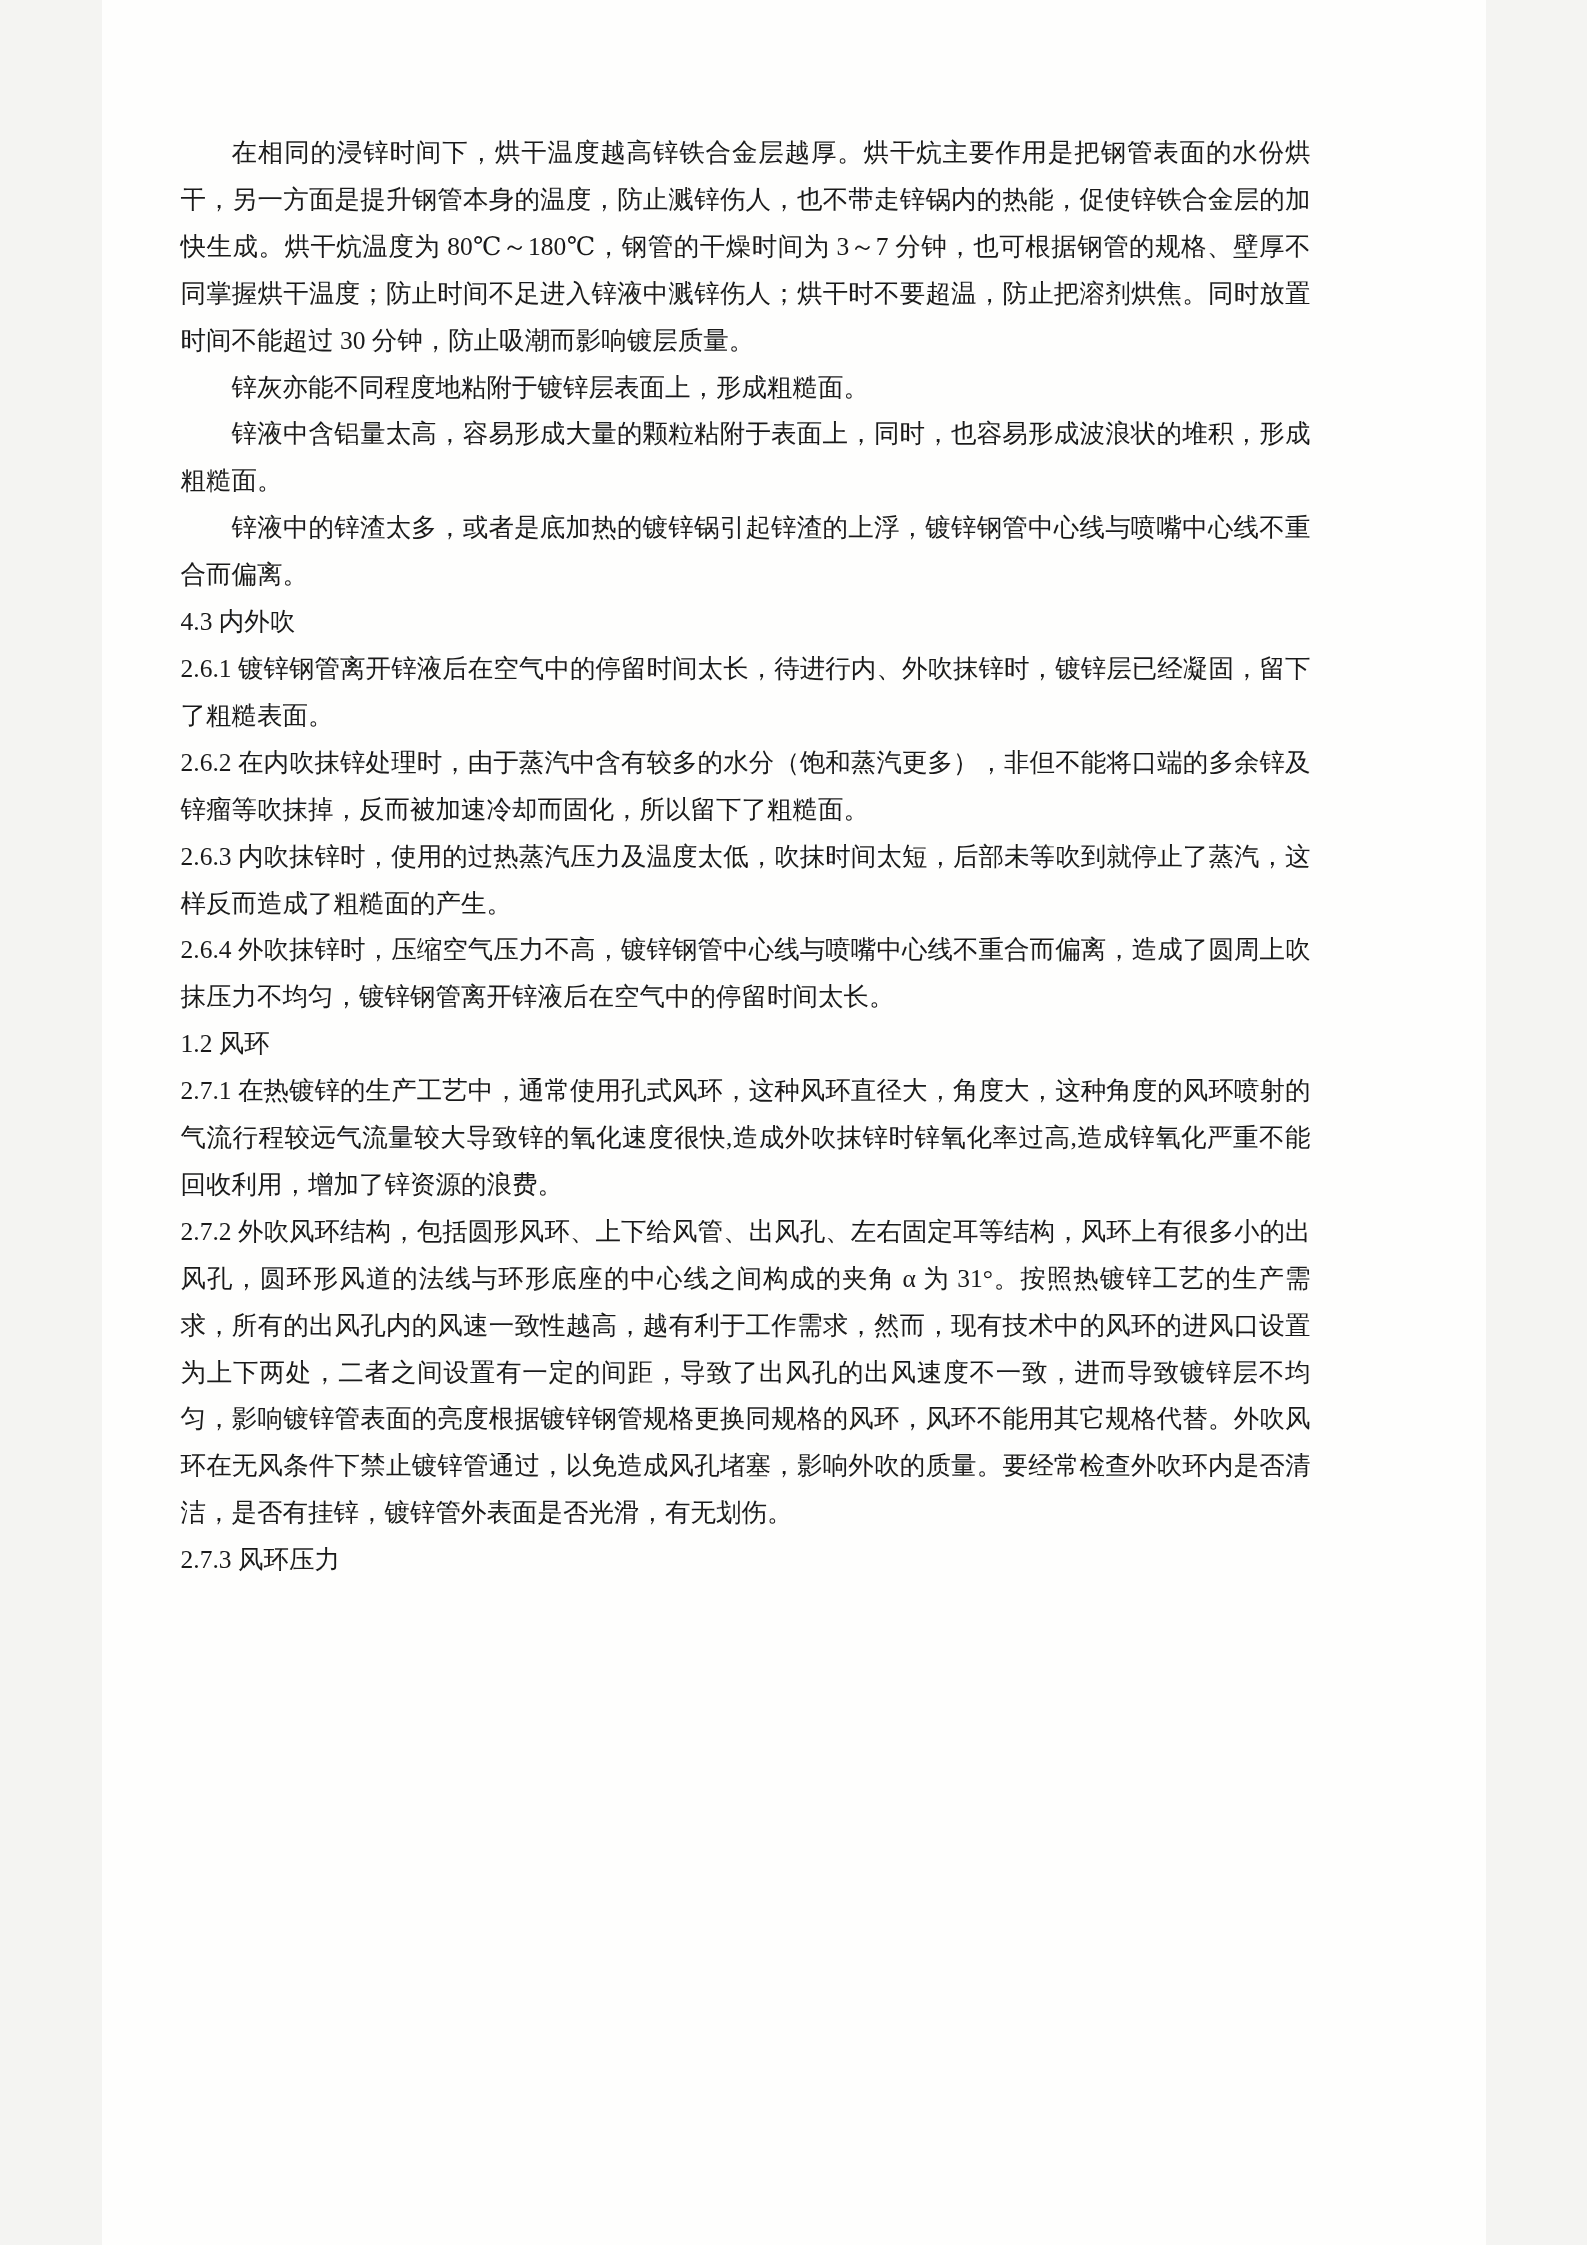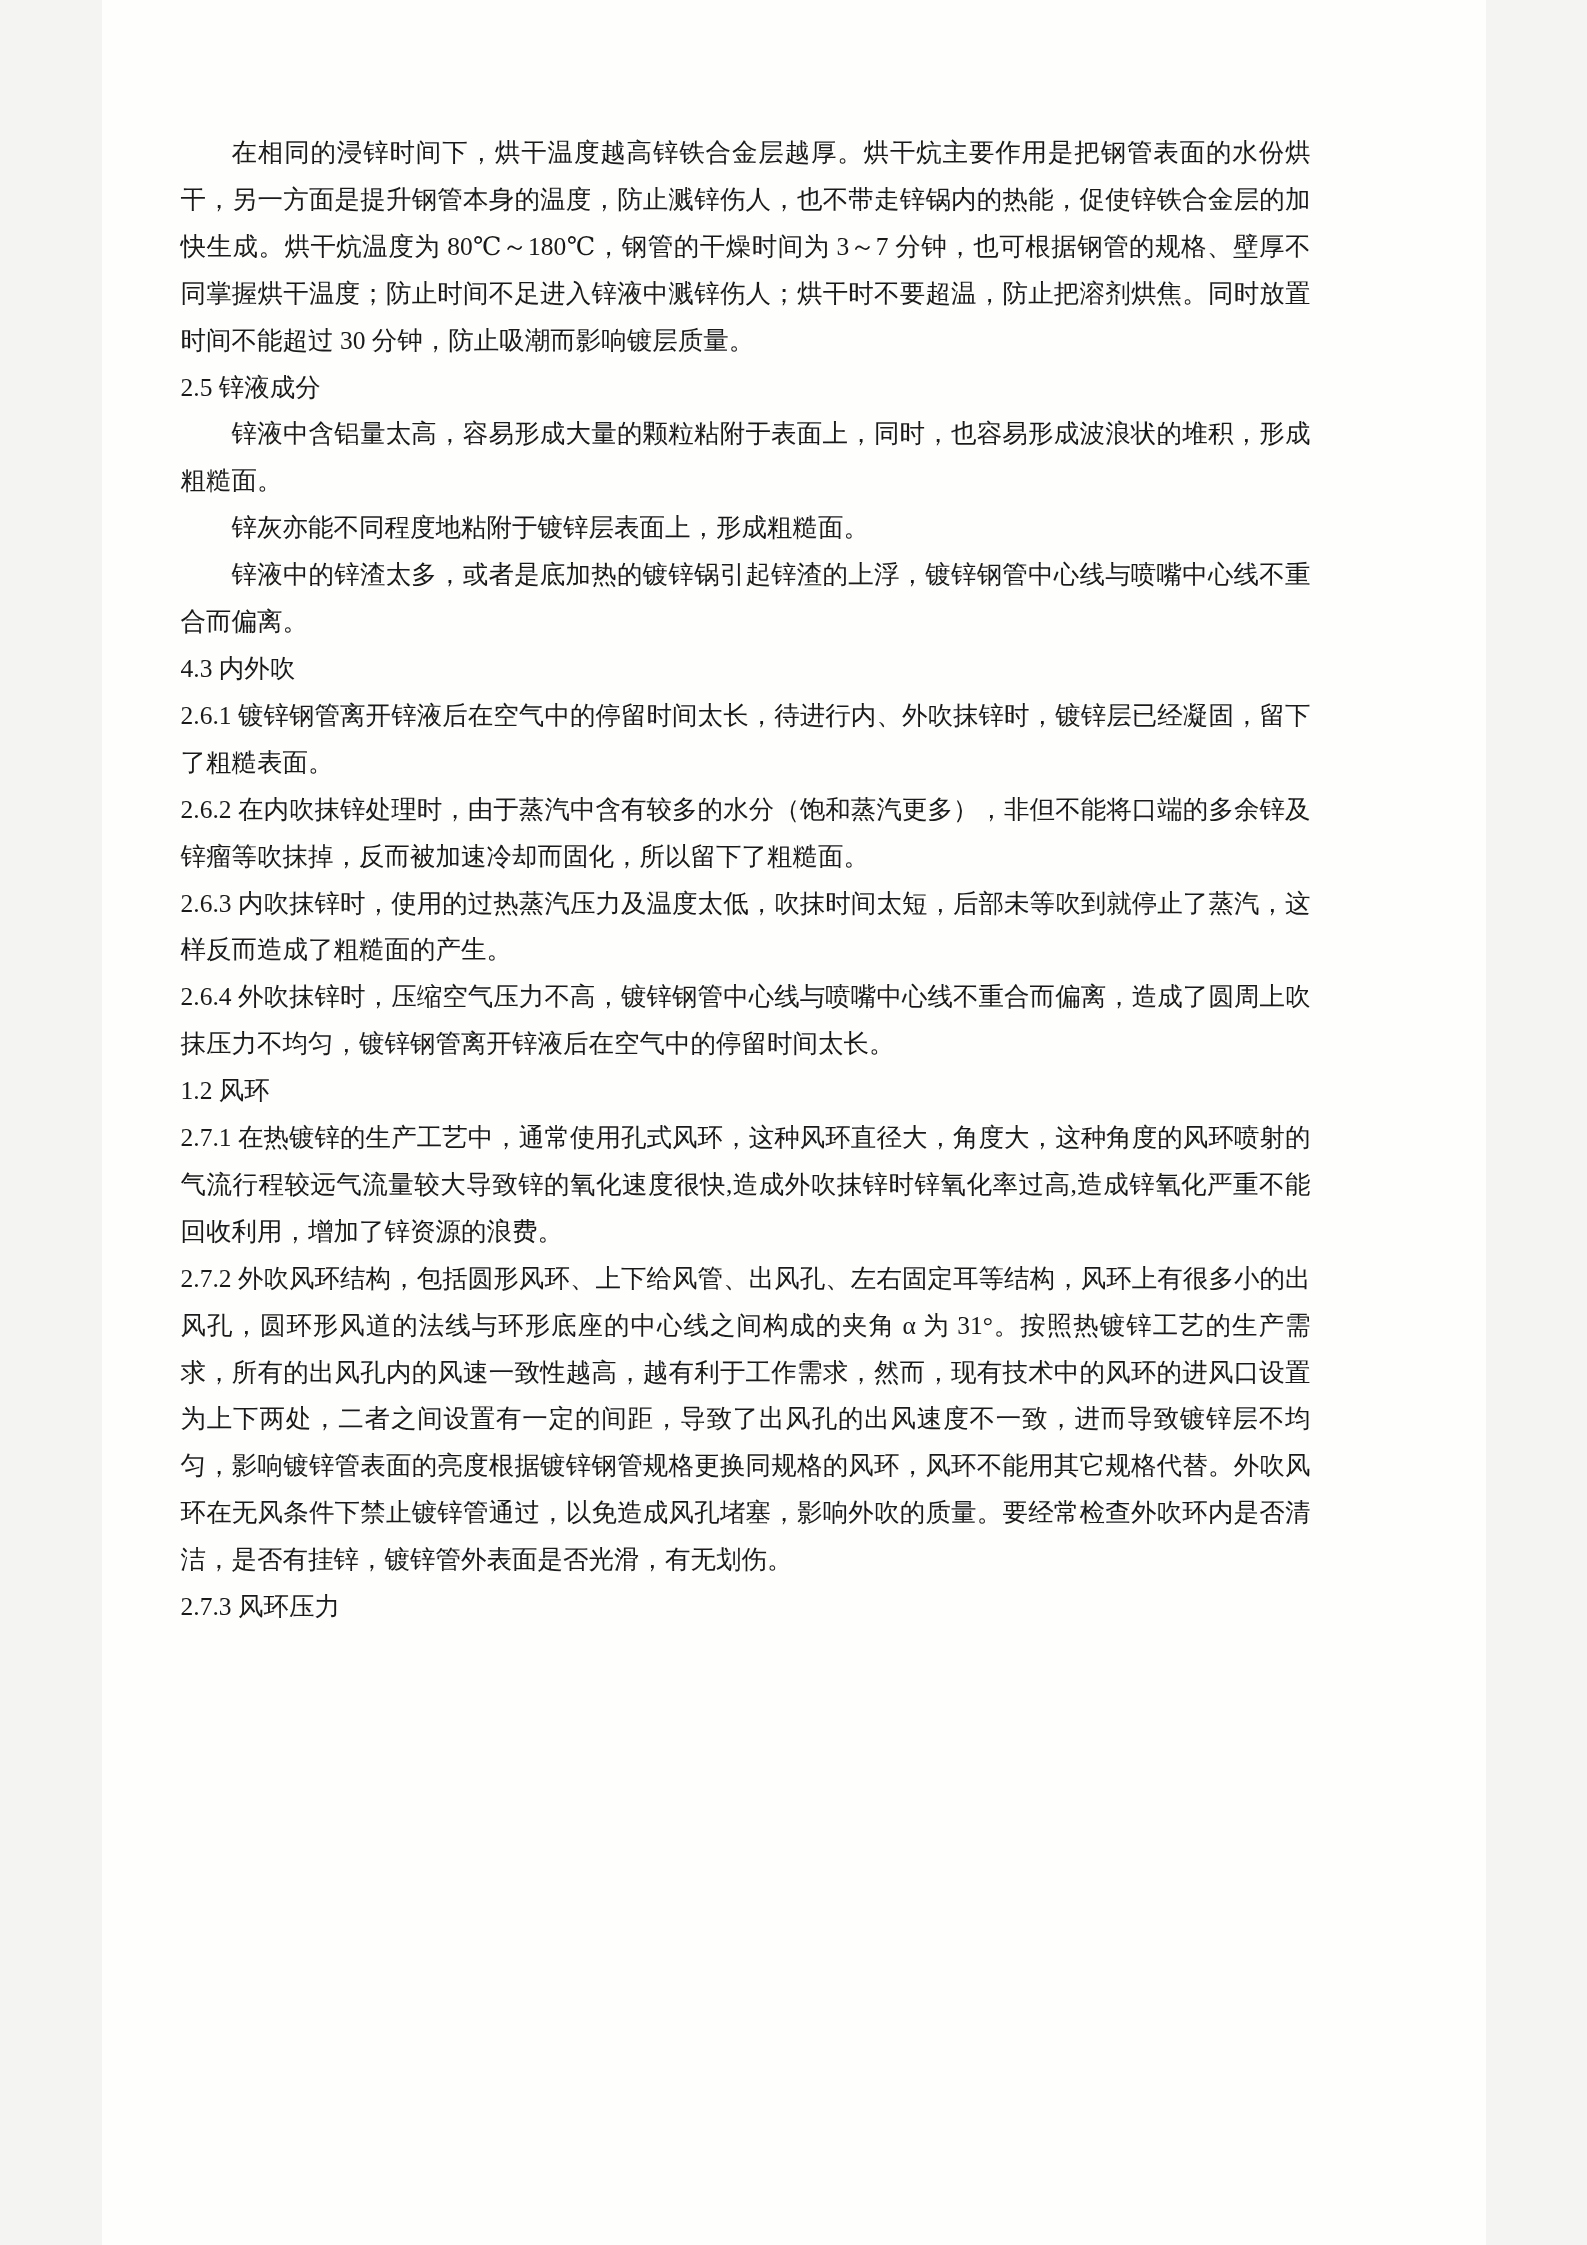--- a/index.html
+++ b/index.html
@@ -35,25 +35,24 @@
   }
 </style>
 </head>
 <body>
 
 <div class="page">
   <div class="doc-body">
 
     <p class="indent">在相同的浸锌时间下，烘干温度越高锌铁合金层越厚。烘干炕主要作用是把钢管表面的水份烘干，另一方面是提升钢管本身的温度，防止溅锌伤人，也不带走锌锅内的热能，促使锌铁合金层的加快生成。烘干炕温度为 80℃～180℃，钢管的干燥时间为 3～7 分钟，也可根据钢管的规格、壁厚不同掌握烘干温度；防止时间不足进入锌液中溅锌伤人；烘干时不要超温，防止把溶剂烘焦。同时放置时间不能超过 30 分钟，防止吸潮而影响镀层质量。</p>
 
-    <p class="flush">2.5 锌液成分</p>
+
+    <p class="indent">锌灰亦能不同程度地粘附于镀锌层表面上，形成粗糙面。</p>
 
     <p class="indent">锌液中含铝量太高，容易形成大量的颗粒粘附于表面上，同时，也容易形成波浪状的堆积，形成粗糙面。</p>
-
-    <p class="indent">锌灰亦能不同程度地粘附于镀锌层表面上，形成粗糙面。</p>
 
     <p class="indent">锌液中的锌渣太多，或者是底加热的镀锌锅引起锌渣的上浮，镀锌钢管中心线与喷嘴中心线不重合而偏离。</p>
 
     <p class="flush">4.3 内外吹</p>
 
     <p class="flush">2.6.1 镀锌钢管离开锌液后在空气中的停留时间太长，待进行内、外吹抹锌时，镀锌层已经凝固，留下了粗糙表面。</p>
 
     <p class="flush">2.6.2 在内吹抹锌处理时，由于蒸汽中含有较多的水分（饱和蒸汽更多），非但不能将口端的多余锌及锌瘤等吹抹掉，反而被加速冷却而固化，所以留下了粗糙面。</p>
 
     <p class="flush">2.6.3 内吹抹锌时，使用的过热蒸汽压力及温度太低，吹抹时间太短，后部未等吹到就停止了蒸汽，这样反而造成了粗糙面的产生。</p>

